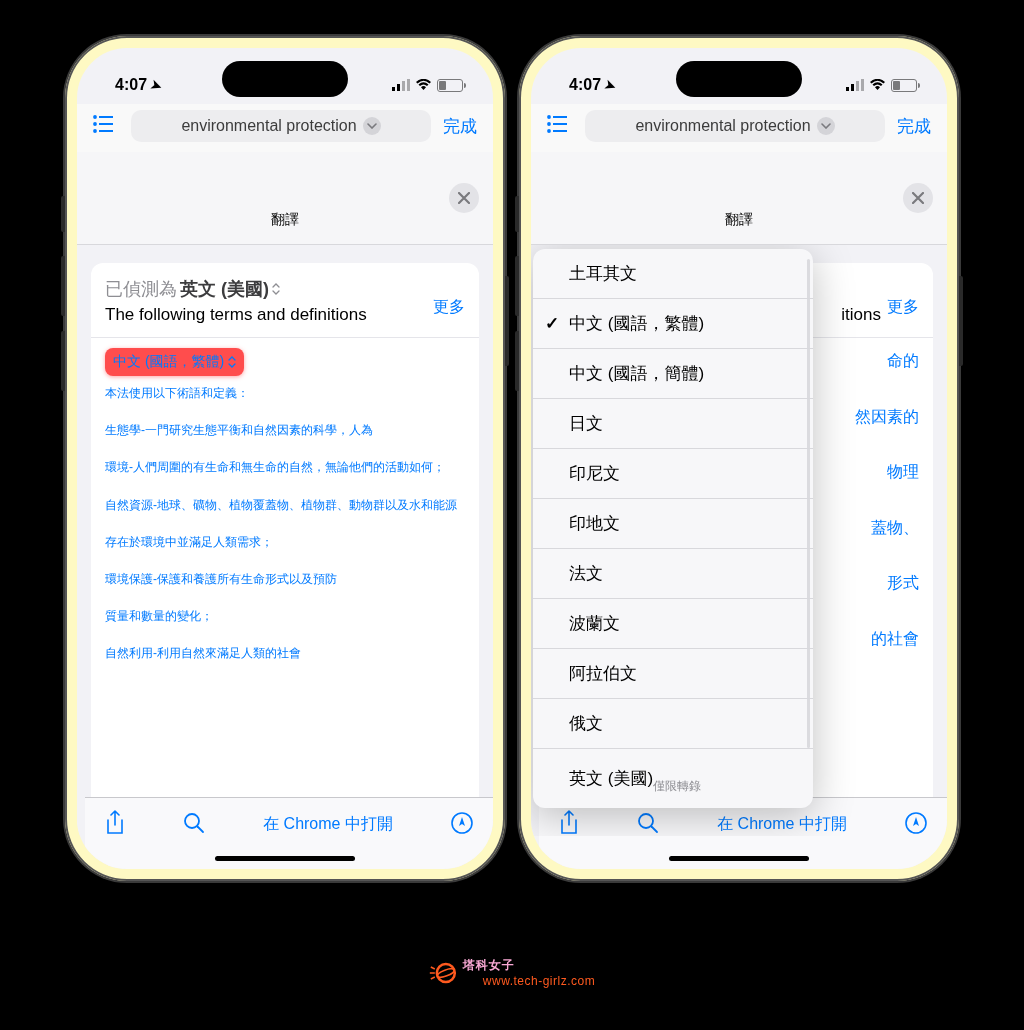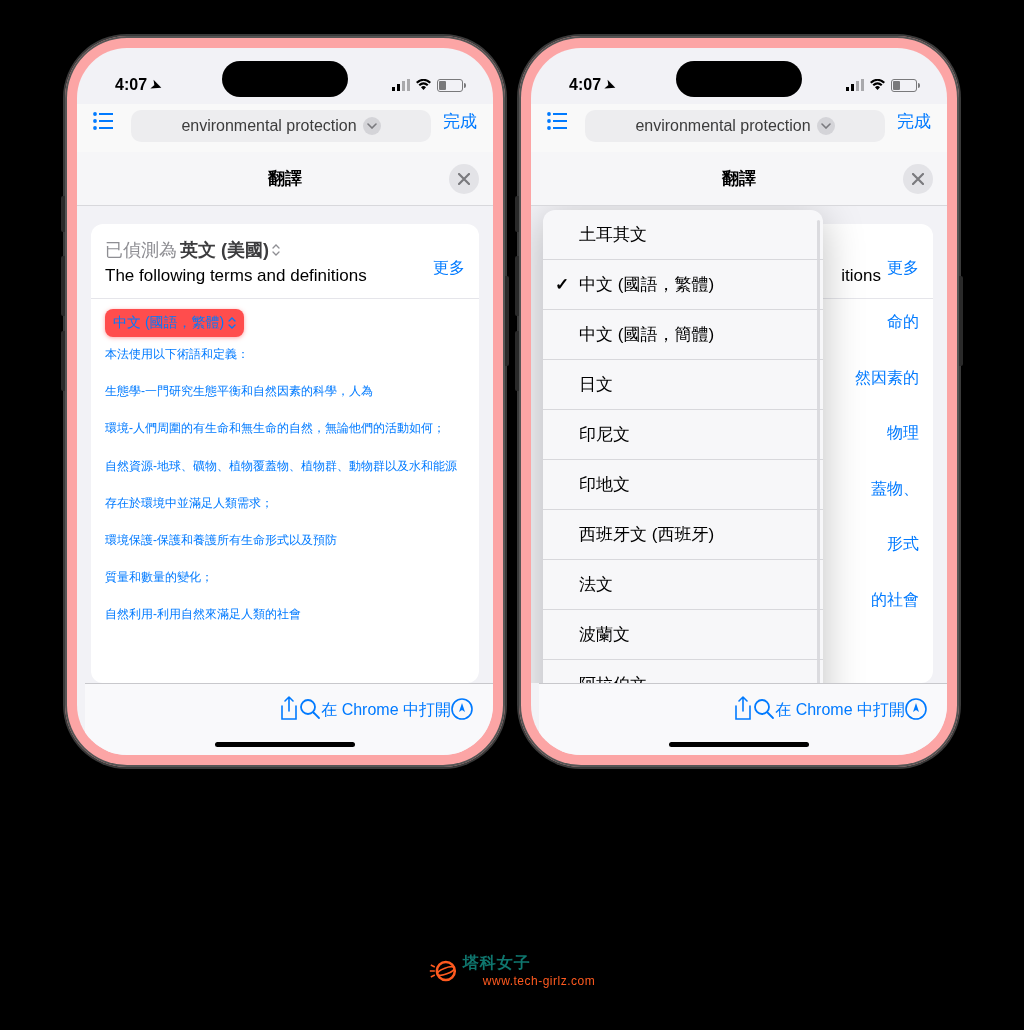--- a/index.html
+++ b/index.html
@@ -12,22 +12,22 @@
       overflow: hidden;
     }
     .phones-container {
       display: flex;
       justify-content: center;
       gap: 14px;
       padding-top: 36px;
     }
     .phone {
       width: 440px;
-      height: 731px;
-      background: #fca5a5;
+      height: 845px;
+      background: #fef9c3;
       border-radius: 62px;
       padding: 12px;
       position: relative;
       box-shadow: 0 0 0 2px #3a3a3a, inset 0 0 0 2px #555;
     }
     .phone::before {
       content: '';
       position: absolute;
       left: -4px;
       top: 160px;
@@ -114,20 +114,21 @@
       position: absolute;
       left: 1px;
       top: 1px;
       bottom: 1px;
       width: 30%;
       background: #000;
       border-radius: 1px;
     }
     .url-bar {
       display: flex;
+      align-items: center;
       padding: 6px 16px 10px;
       gap: 12px;
       background: #f9f9f9;
     }
     .toc-icon {
       color: #007aff;
       font-size: 22px;
       width: 26px;
     }
     .url-pill {
@@ -160,23 +161,24 @@
     .sheet-header {
       display: flex;
       align-items: center;
       justify-content: center;
       background: #f6f6f8;
       padding: 15px 16px;
       border-bottom: 1px solid #d8d8dc;
       position: relative;
     }
     .sheet-title {
-      font-size: 17px;
-      font-weight: 700;
+      font-size: 14px;
+      font-weight: 400;
       color: #000;
+      margin-top: 44px;
     }
     .close-btn {
       position: absolute;
       right: 14px;
       width: 30px;
       height: 30px;
       background: #e3e3e7;
       border-radius: 50%;
       display: flex;
       align-items: center;
@@ -257,21 +259,21 @@
     .bottom-toolbar {
       position: absolute;
       bottom: 0;
       left: 8px;
       right: 0;
       height: 72px;
       background: rgba(249,249,251,0.94);
       border-top: 0.5px solid #c8c8cc;
       display: flex;
       align-items: center;
-      justify-content: flex-end;
+      justify-content: space-between;
       padding: 0 20px 18px;
     }
     .tb-icon { color: #007aff; }
     .open-chrome {
       color: #007aff;
       font-size: 16px;
     }
     .home-indicator {
       position: absolute;
       bottom: 8px;
@@ -279,21 +281,21 @@
       transform: translateX(-50%);
       width: 140px;
       height: 5px;
       background: #000;
       border-radius: 3px;
     }
     
     .lang-menu {
       position: absolute;
       top: 4px;
-      left: 12px;
+      left: 2px;
       width: 280px;
       background: #f7f7f9;
       border-radius: 12px;
       box-shadow: 0 8px 40px rgba(0,0,0,0.25);
       overflow: hidden;
       z-index: 50;
     }
     .lang-item {
       display: flex;
       align-items: center;
@@ -344,22 +346,22 @@
       align-items: center;
       gap: 6px;
       z-index: 200;
     }
     .wm-icon {
       width: 28px;
       height: 28px;
       position: relative;
     }
     .wm-text {
-      font-size: 16px;
-      color: #0f766e;
+      font-size: 12px;
+      color: #f9a8d4;
       font-weight: 700;
       letter-spacing: 1px;
     }
     .wm-sub {
       font-size: 12px;
       color: #ff5a1f;
       letter-spacing: 0.5px;
       margin-left: 20px;
     }
   </style>
@@ -590,23 +592,20 @@
             <div class="lang-item">
               <div>日文</div>
             </div>
             <div class="lang-item">
               <div>印尼文</div>
             </div>
             <div class="lang-item">
               <div>印地文</div>
             </div>
             <div class="lang-item">
-              <div>西班牙文 (西班牙)</div>
-            </div>
-            <div class="lang-item">
               <div>法文</div>
             </div>
             <div class="lang-item">
               <div>波蘭文</div>
             </div>
             <div class="lang-item">
               <div>阿拉伯文</div>
             </div>
             <div class="lang-item">
               <div>俄文</div>

